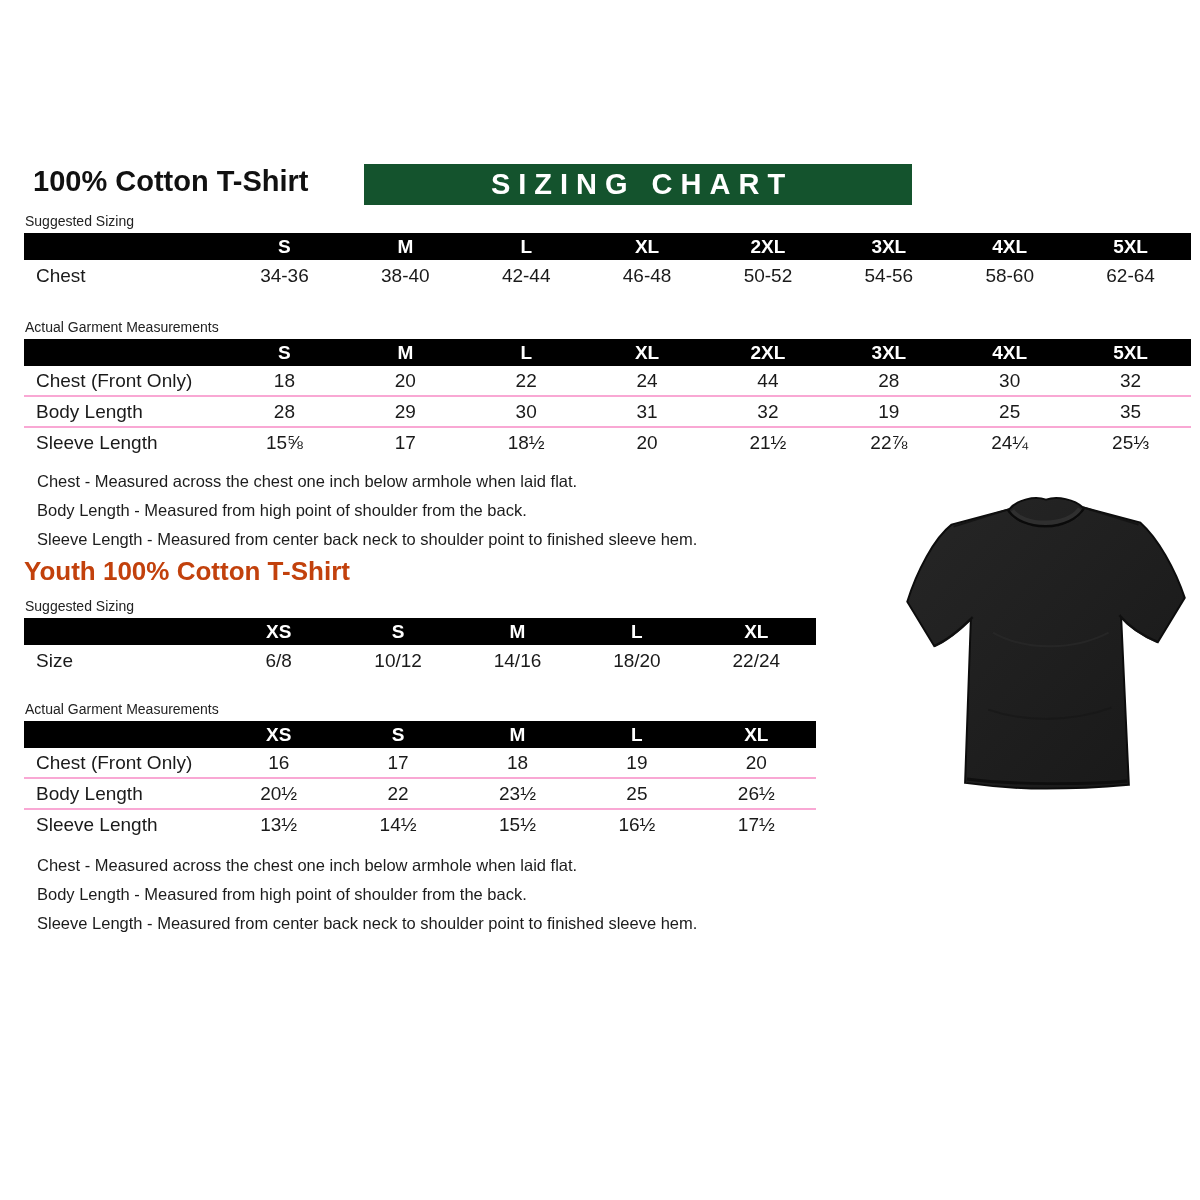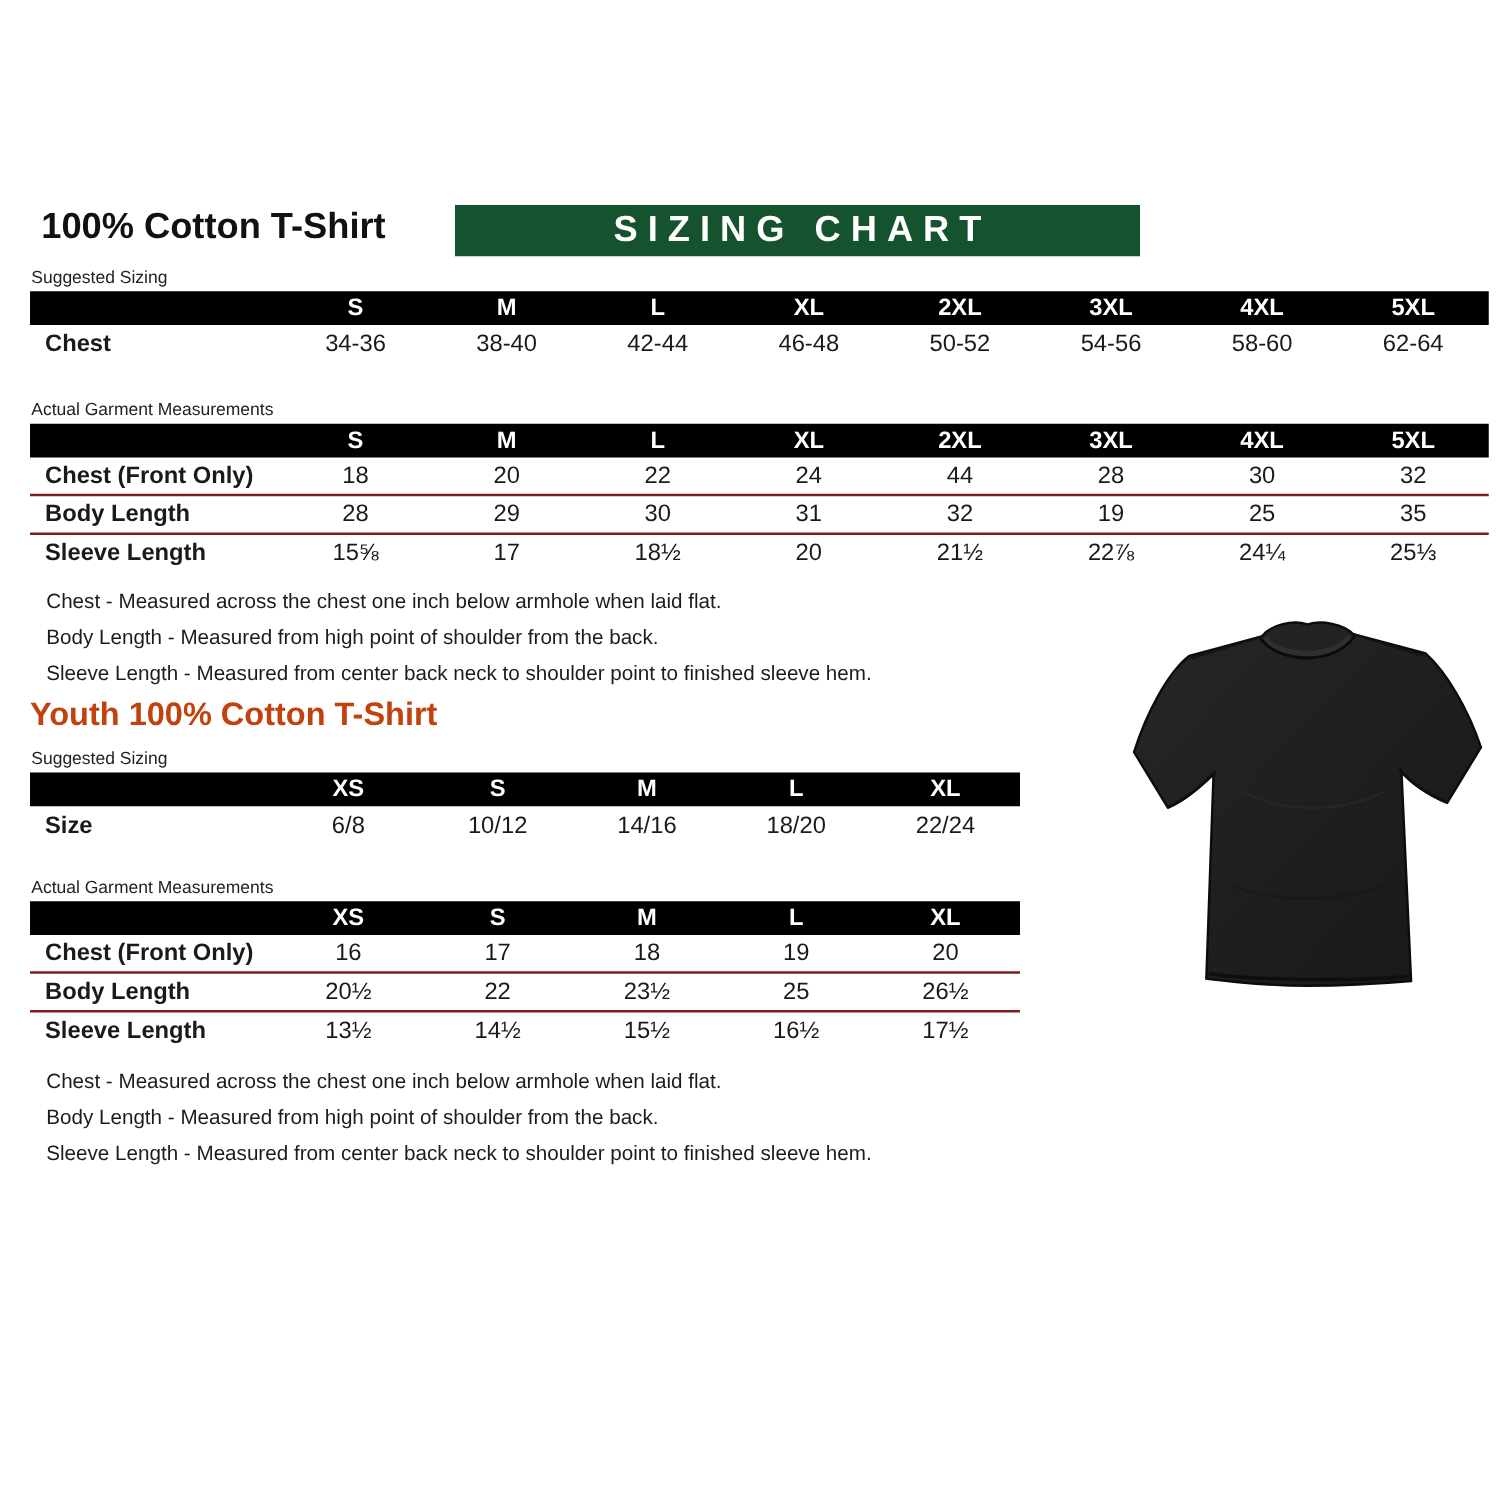--- a/index.html
+++ b/index.html
@@ -27,25 +27,25 @@
 
   
   .st{margin-left:5px;margin-top:2px;}
   .st.adult{width:1167px;}
   .st.youth{width:792px;}
   .st-head{display:flex;align-items:center;background:#000;color:#fff;height:27px;}
   .st-row{display:flex;align-items:center;height:29px;font-size:19px;}
   .st.suggested .st-row{height:31px;}
   .st-label-cell{width:200px;padding-left:12px;box-sizing:border-box;font-size:19px;white-space:nowrap;}
   .st.youth .st-label-cell{width:195px;}
-  .st-label-cell .lbl{font-weight:bold;}
-  .st-label-cell .sfx{font-weight:bold;}
+  .st-label-cell .lbl{font-weight:normal;}
+  .st-label-cell .sfx{font-weight:normal;}
   .st-col{flex:1;text-align:center;font-size:19px;}
   .st-head .st-col{font-weight:bold;font-size:19px;}
-  .st-sep{border-top:2px solid #7f1d1d;}
+  .st-sep{border-top:2px solid #f9a8d4;}
 
   .notes{margin-left:18px;margin-top:10px;}
   .notes.notes-2{margin-top:12px;}
   .note-line{font-size:16.5px;line-height:29px;color:#1c1c1c;white-space:nowrap;}
 
   .youth-title{margin-left:5px;margin-top:2px;font-size:26px;font-weight:bold;color:#c2410c;height:30px;line-height:30px;}
 
   .tshirt-wrap{position:absolute;left:895px;top:488px;width:302px;height:318px;}
   .tshirt-wrap svg{display:block;width:100%;height:100%;}
 </style>

